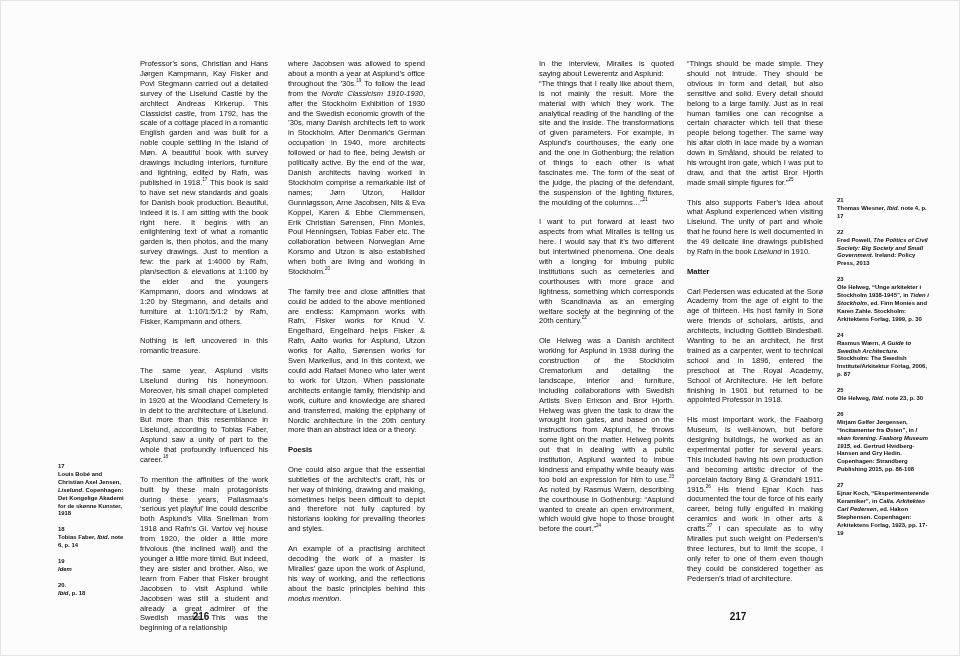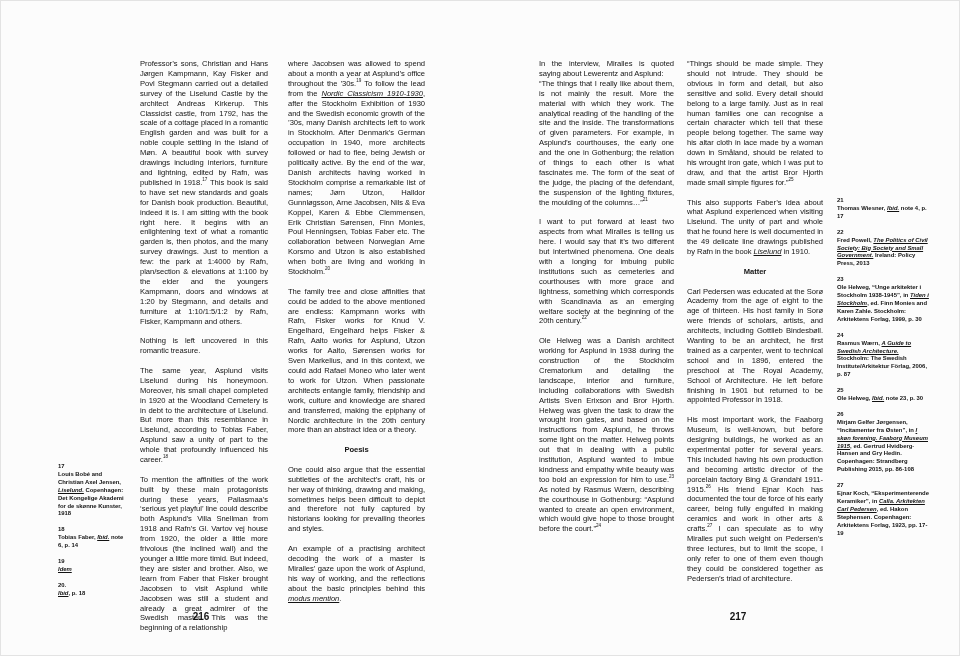--- a/index.html
+++ b/index.html
@@ -8,22 +8,22 @@
     border:1px solid #e3e3e3;overflow:hidden;
     font-family:"Liberation Sans","DejaVu Sans",sans-serif;color:#141414;
   }
   .col{
     position:absolute;top:58px;text-align:justify;
     font-size:7.6px;line-height:9.9px;letter-spacing:-0.05px;
     -webkit-hyphens:auto;hyphens:auto;
   }
   .col p{margin:0 0 9.8px;}
   .col p.lead{margin:0;}
-  .col p.heading{text-align:center;font-weight:700;margin:0 0 9.8px;}
-  .it{font-style:italic;text-decoration:underline;}
+  .col p.heading{text-align:left;font-weight:700;margin:0 0 9.8px;}
+  .it{font-style:italic;}
   sup{font-size:4.6px;line-height:0;vertical-align:super;}
   .notes{
     position:absolute;font-size:5.9px;line-height:7.9px;font-weight:700;
     color:#121212;text-align:left;
   }
   .note{margin-bottom:8px;}
   .note-num{margin:0;}
   .pagenum{
     position:absolute;top:610px;width:34px;text-align:center;
     font-size:10px;font-weight:700;color:#141414;

